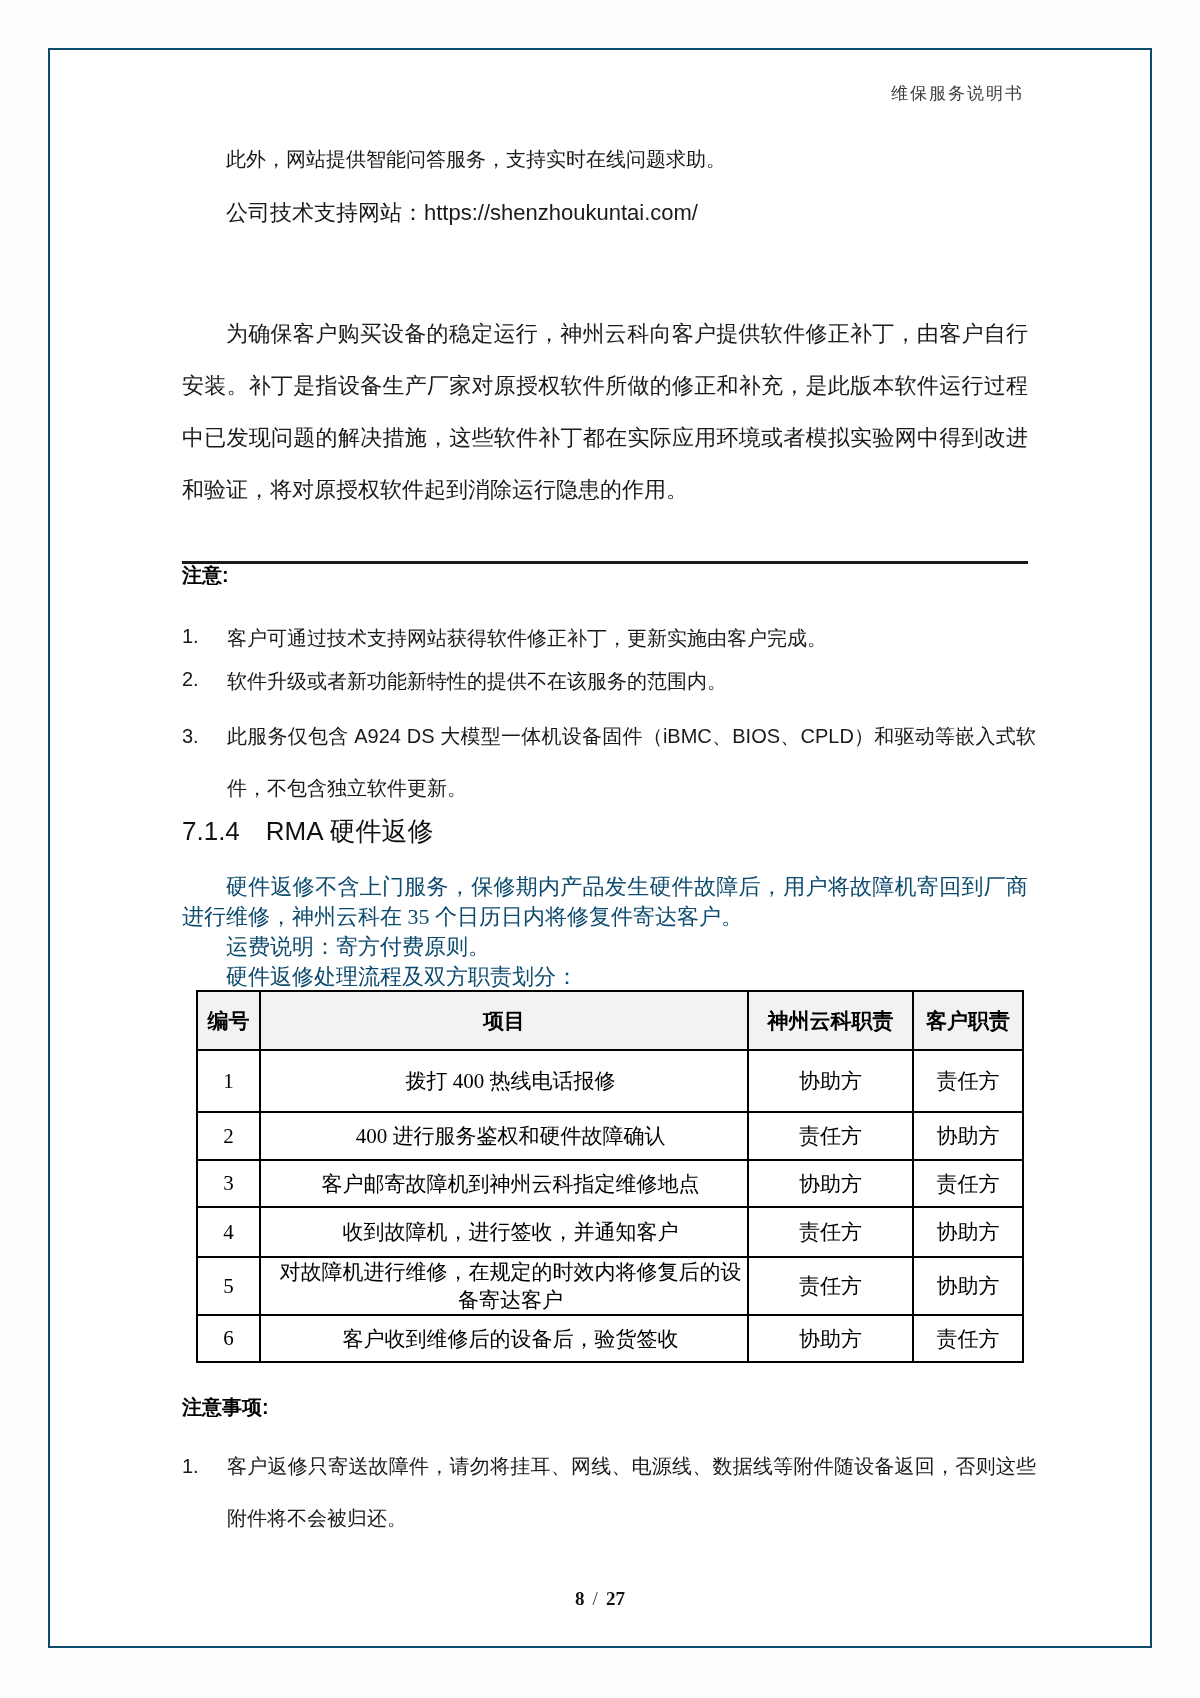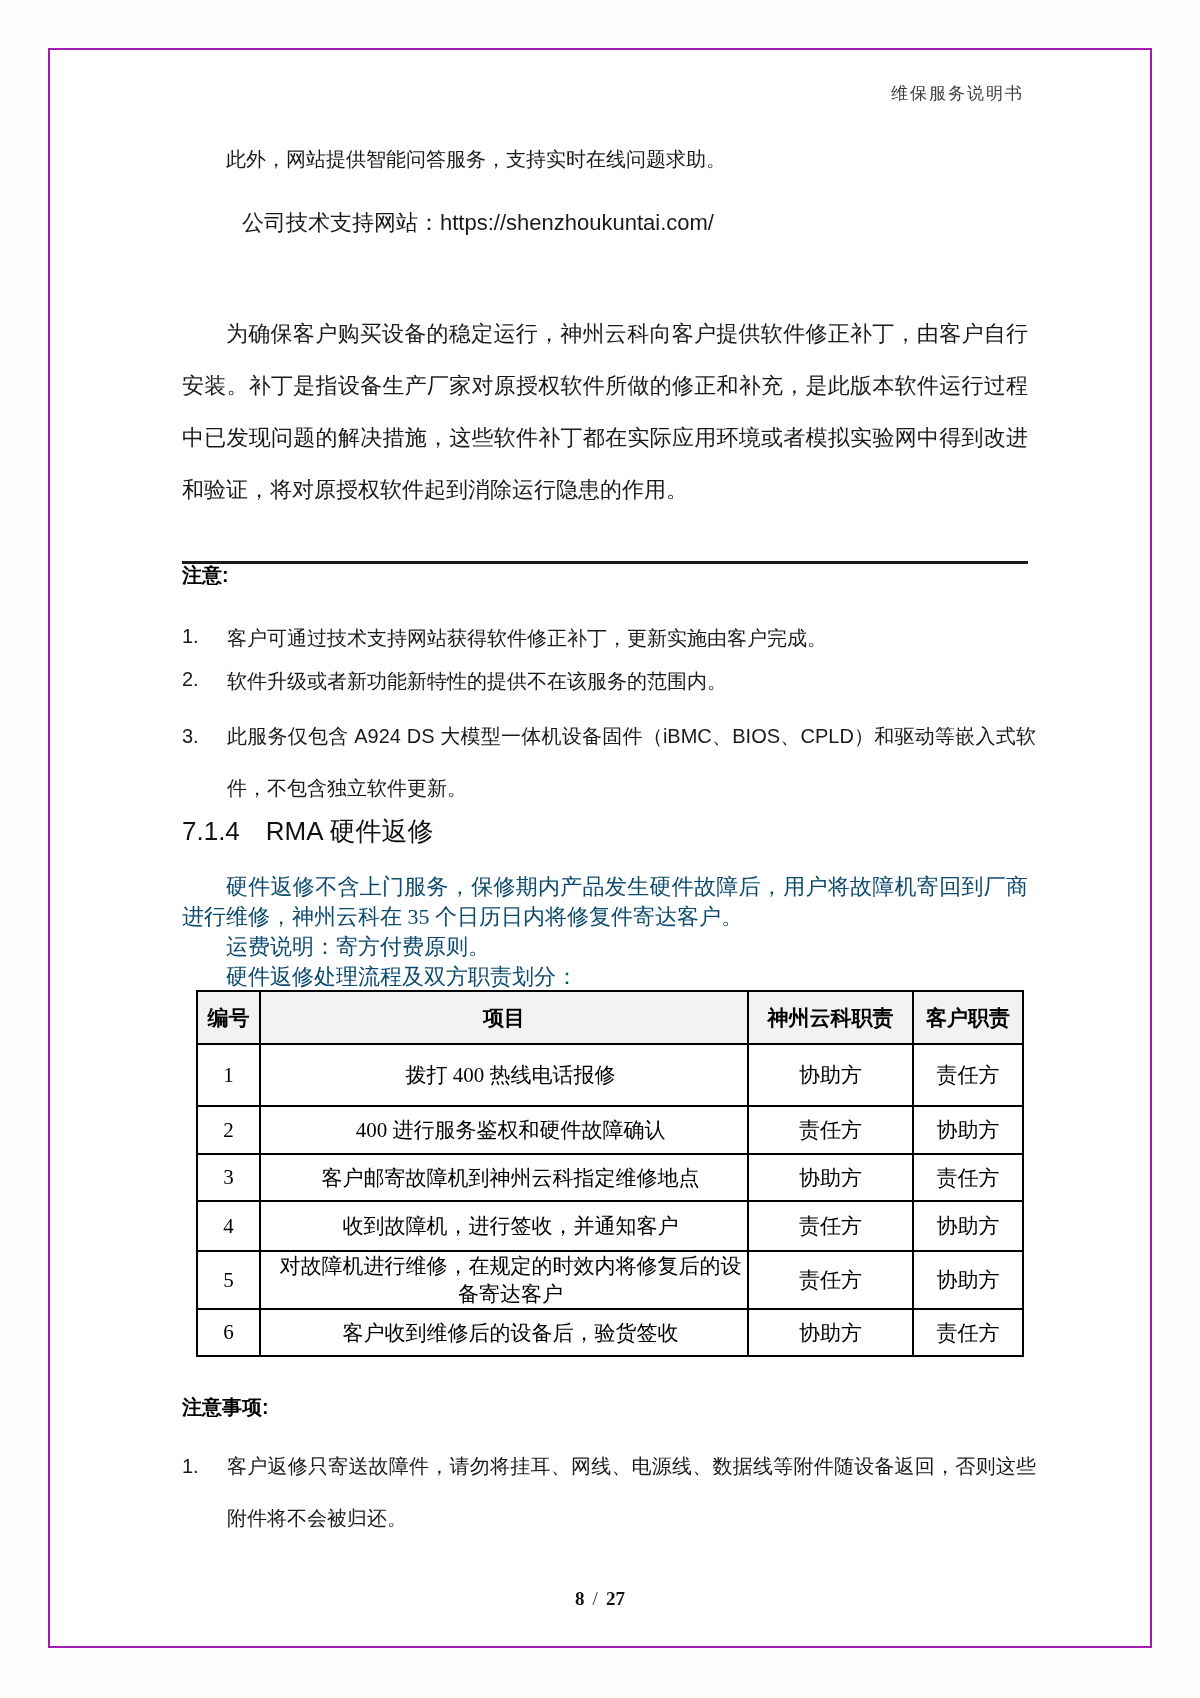--- a/index.html
+++ b/index.html
@@ -12,21 +12,21 @@
     color: #1a1a1a;
     overflow: hidden;
   }
   .page-frame {
     position: absolute;
     left: 48px;
     top: 48px;
     width: 1104px;
     height: 1600px;
     background: #ffffff;
-    border: 2px solid #a21caf;
+    border: 2px solid #0c4a6e;
     box-sizing: border-box;
   }
   .doc-header {
     position: absolute;
     top: 32px;
     left: 0;
     width: 974px;
     text-align: right;
     font-family: "Liberation Serif", serif;
     font-size: 17px;
@@ -35,23 +35,22 @@
   }
   .intro-line1 {
     position: absolute;
     left: 176px;
     top: 96px;
     font-size: 20px;
   }
   .intro-line2 {
     position: absolute;
     left: 176px;
-    top: 158px;
+    top: 148px;
     font-size: 22px;
-    margin-left: 16px;
   }
   .heading {
     position: absolute;
     left: 132px;
     font-size: 26px;
     font-weight: 500;
     color: #111;
     white-space: nowrap;
   }
   .h713 { top: 206px; }
@@ -132,21 +131,21 @@
   }
   .rma-table th, .rma-table td {
     border: 2px solid #000;
     padding: 0 6px;
     text-align: center;
     vertical-align: middle;
     overflow: hidden;
   }
   .rma-table th { background: #f2f2f2; font-weight: bold; }
   .rma-table td.cell-item { text-align: center; padding-left: 14px; padding-right: 1px; }
-  .rma-table thead tr { height: 53px; }
+  .rma-table thead tr { height: 59px; }
   .rma-table tbody tr:nth-child(1) { height: 62px; }
   .rma-table tbody tr:nth-child(2) { height: 48px; }
   .rma-table tbody tr:nth-child(3) { height: 47px; }
   .rma-table tbody tr:nth-child(4) { height: 50px; }
   .rma-table tbody tr:nth-child(5) { height: 55px; }
   .rma-table tbody tr:nth-child(6) { height: 47px; }
   .page-footer {
     position: absolute;
     left: 0;
     top: 1538px;

